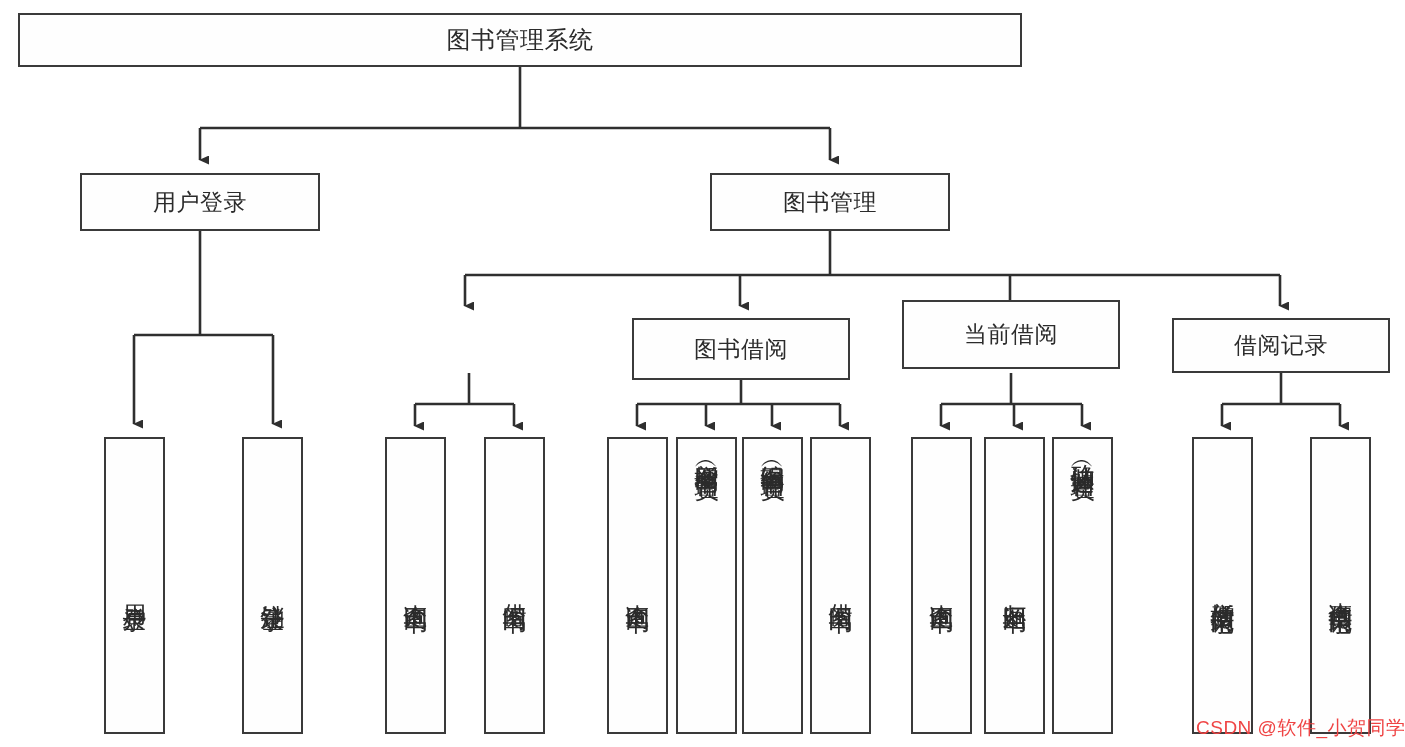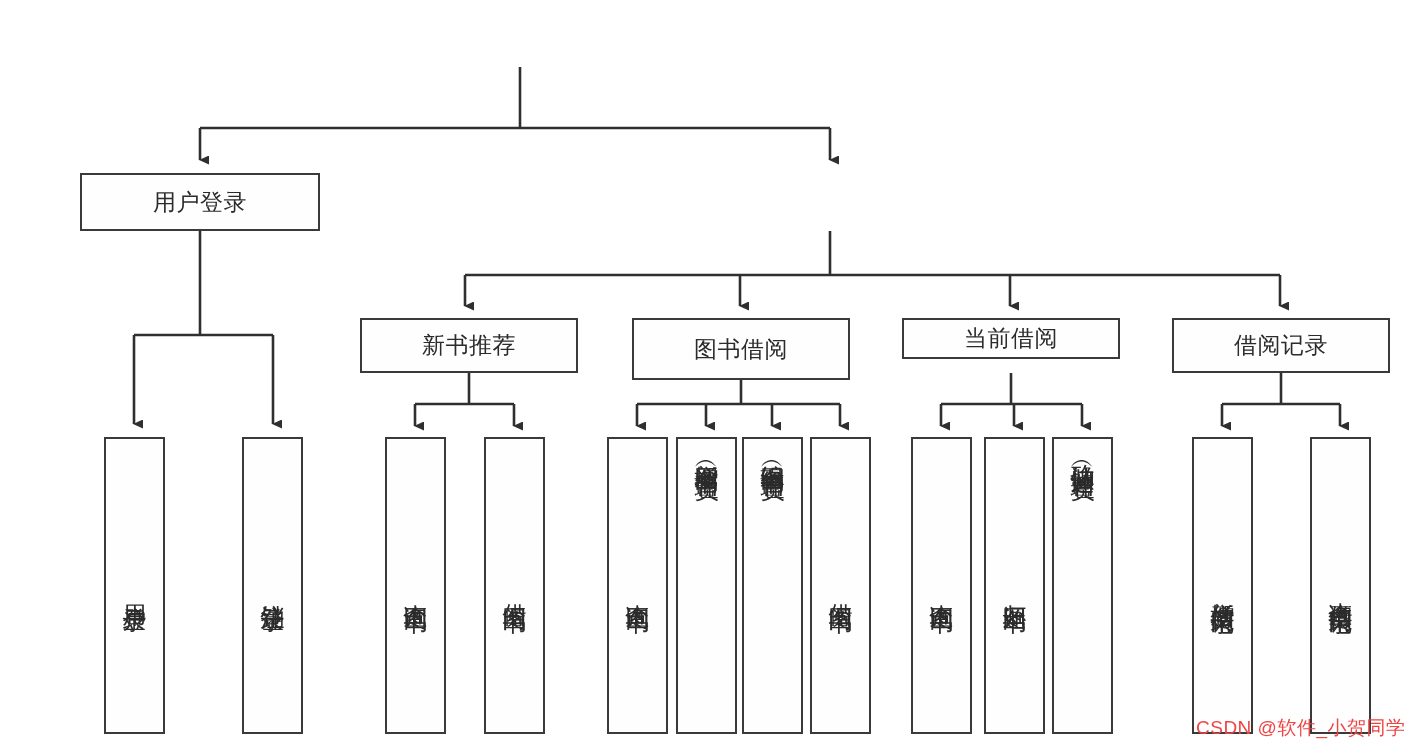--- a/index.html
+++ b/index.html
@@ -117,32 +117,35 @@
       <path d="M 1014,404 L 1014,426" marker-end="url(#arrowhead)"></path>
       <path d="M 1082,404 L 1082,426" marker-end="url(#arrowhead)"></path>
 
       <path d="M 1281,373 L 1281,404"></path>
       <path d="M 1222,404 L 1340,404"></path>
       <path d="M 1222,404 L 1222,426" marker-end="url(#arrowhead)"></path>
       <path d="M 1340,404 L 1340,426" marker-end="url(#arrowhead)"></path>
     </g>
   </svg>
 
+  <div class="node horizontal root" id="node-root" style="left: 18px; top: 13px; width: 1004px; height: 54px;">
+    <span>图书管理系统</span>
+  </div>
 
   <div class="node horizontal" id="node-l1-0" style="left: 80px; top: 173px; width: 240px; height: 58px;">
     <span>用户登录</span>
   </div>
+  <div class="node horizontal" id="node-l1-1" style="left: 710px; top: 173px; width: 240px; height: 58px;">
+    <span>图书管理</span>
+  </div>
 
-  <div class="node horizontal" id="node-l2-0" style="left: 360px; top: 318px; width: 218px; height: 55px;">
-    <span>新书推荐</span>
-  </div>
   <div class="node horizontal" id="node-l2-1" style="left: 632px; top: 318px; width: 218px; height: 62px;">
     <span>图书借阅</span>
   </div>
-  <div class="node horizontal" id="node-l2-2" style="left: 902px; top: 318px; width: 218px; height: 41px;">
+  <div class="node horizontal" id="node-l2-2" style="left: 902px; top: 300px; width: 218px; height: 69px;">
     <span>当前借阅</span>
   </div>
   <div class="node horizontal" id="node-l2-3" style="left: 1172px; top: 318px; width: 218px; height: 55px; text-align: right;">
     <span>借阅记录</span>
   </div>
 
   <div class="node vertical centered" id="node-leaf-0" style="left: 104px; top: 437px; width: 61px; height: 297px;">
     <span class="vlabel">用户登录</span>
   </div>
   <div class="node vertical centered" id="node-leaf-1" style="left: 242px; top: 437px; width: 61px; height: 297px;">

